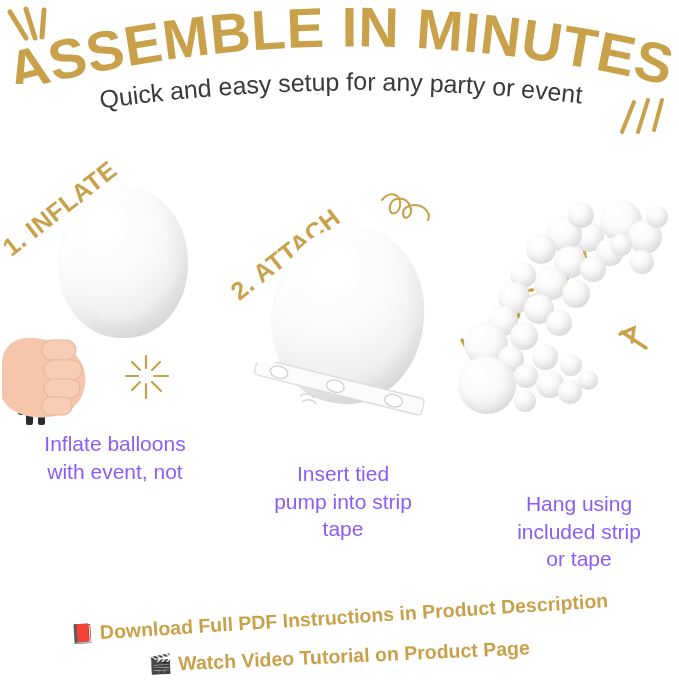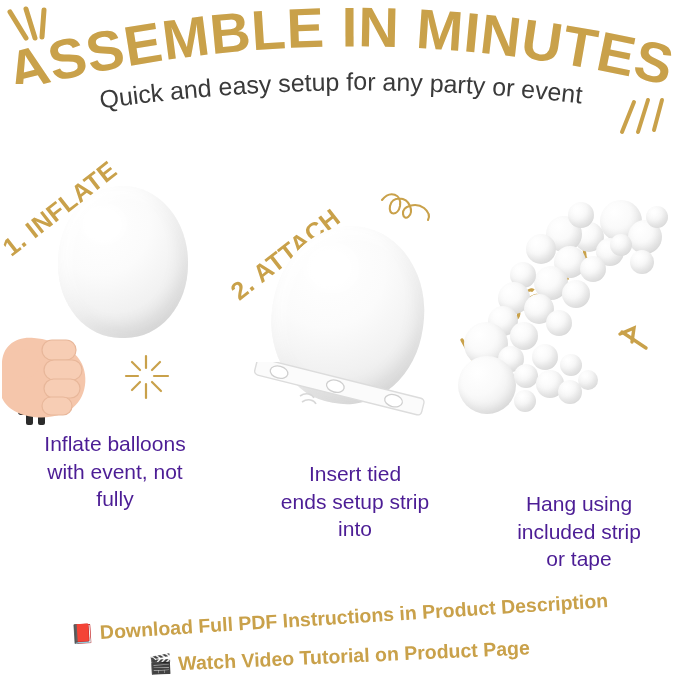--- a/index.html
+++ b/index.html
@@ -52,21 +52,21 @@
   .strip-wrap{position:absolute;left:22px;top:212px;width:180px;height:60px;}
 
   
   .garland{position:absolute;left:0px;top:44px;width:226px;height:250px;}
   .gb{position:absolute;border-radius:50%;
     background:radial-gradient(circle at 34% 28%, #ffffff 0%, #fafafa 40%, #eeeeee 70%, #dedede 92%, #cfcfcf 100%);
     box-shadow:inset -3px -5px 9px rgba(0,0,0,.07);}
 
   
   .caption{position:absolute;width:226px;text-align:center;
-    color:#4c1d95;font-size:21px;line-height:1.32;
+    color:#8b5cf6;font-size:21px;line-height:1.32;
     font-family:"Liberation Sans", sans-serif;}
   .cap1{left:2px;top:430px;}
 
   
   .footer{position:absolute;left:0;width:679px;text-align:center;
     color:#C9A14A;font-weight:bold;font-size:19.5px;white-space:nowrap;
     font-family:"Liberation Sans", sans-serif;}
   .foot1{top:606px;transform:rotate(-3.6deg);}
   .foot2{top:645px;transform:rotate(-2.6deg);}
   .emoji{font-size:19px;}
@@ -163,21 +163,20 @@
         <rect x="44" y="40" width="38" height="20" rx="10"></rect>
         <rect x="44" y="59" width="36" height="19" rx="9.5"></rect>
         <rect x="42" y="77" width="30" height="18" rx="9"></rect>
       </g>
       <path d="M 4,40 C 14,28 28,26 36,34 C 42,40 40,52 32,56 C 22,60 8,54 4,44 Z" fill="#f5c6ab"></path>
     </svg>
 
     <div class="caption cap1" style="position:absolute;left:0;top:280px;">
       <div>Inflate balloons</div>
       <div>with event, not</div>
-      <div>fully</div>
     </div>
   </div>
 
   <div class="step step2">
     <div class="steplabel sl2">2. ATTACH</div>
 
     <div class="balloon" style="left:46px;top:76px;width:152px;height:178px;transform:rotate(8deg);"></div>
 
     <svg class="strip-wrap" viewBox="0 0 180 60">
       <g transform="rotate(14 90 30)">
@@ -185,24 +184,24 @@
         <ellipse cx="28" cy="25" rx="9" ry="6" fill="#ffffff" stroke="#cfcfcf" stroke-width="1.3"></ellipse>
         <ellipse cx="86" cy="25" rx="9" ry="6" fill="#ffffff" stroke="#cfcfcf" stroke-width="1.3"></ellipse>
         <ellipse cx="146" cy="25" rx="9" ry="6" fill="#ffffff" stroke="#cfcfcf" stroke-width="1.3"></ellipse>
       </g>
       <g stroke="#d8d8d8" stroke-width="1.6" fill="none">
         <path d="M 52,34 C 58,30 64,32 66,36"></path>
         <path d="M 54,40 C 60,36 66,38 68,42"></path>
       </g>
     </svg>
 
-    <div class="caption" style="position:absolute;left:16px;top:310px;">
+    <div class="caption" style="position:absolute;left:4px;top:310px;">
       <div>Insert tied</div>
-      <div>ends setup strip</div>
-      <div>into</div>
+      <div>pump into strip</div>
+      <div>tape</div>
     </div>
   </div>
 
   <div class="step step3">
     <div class="steplabel sl3">3. DISPLAY</div>
 
     <div class="garland">
       <div class="gb" style="left:150px;top:6px;width:42px;height:42px;"></div>
       <div class="gb" style="left:178px;top:26px;width:34px;height:34px;"></div>
       <div class="gb" style="left:124px;top:28px;width:30px;height:30px;"></div>

